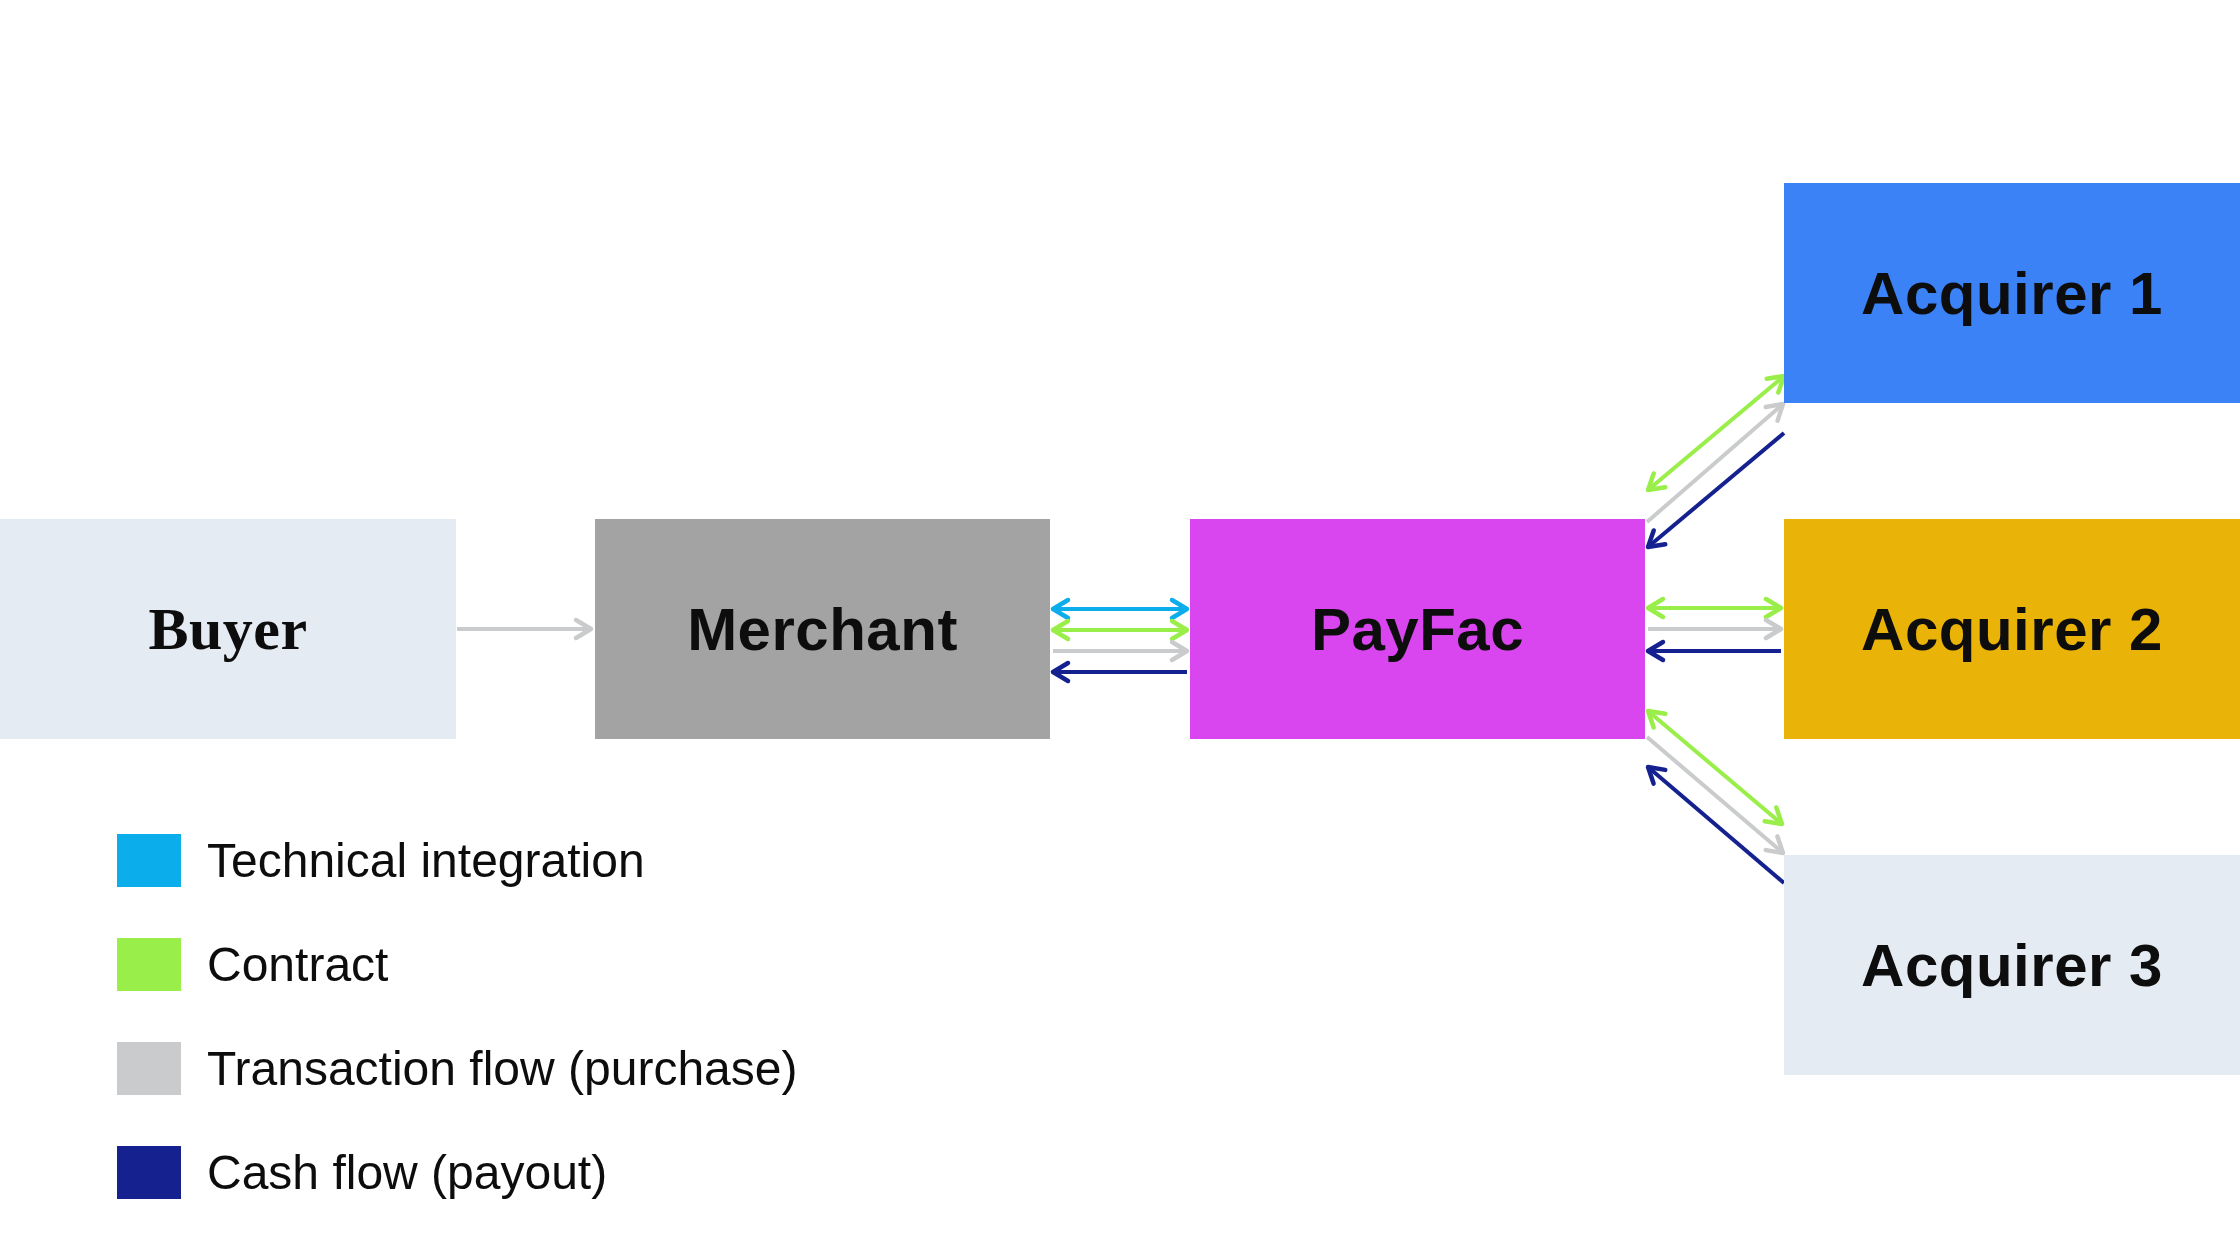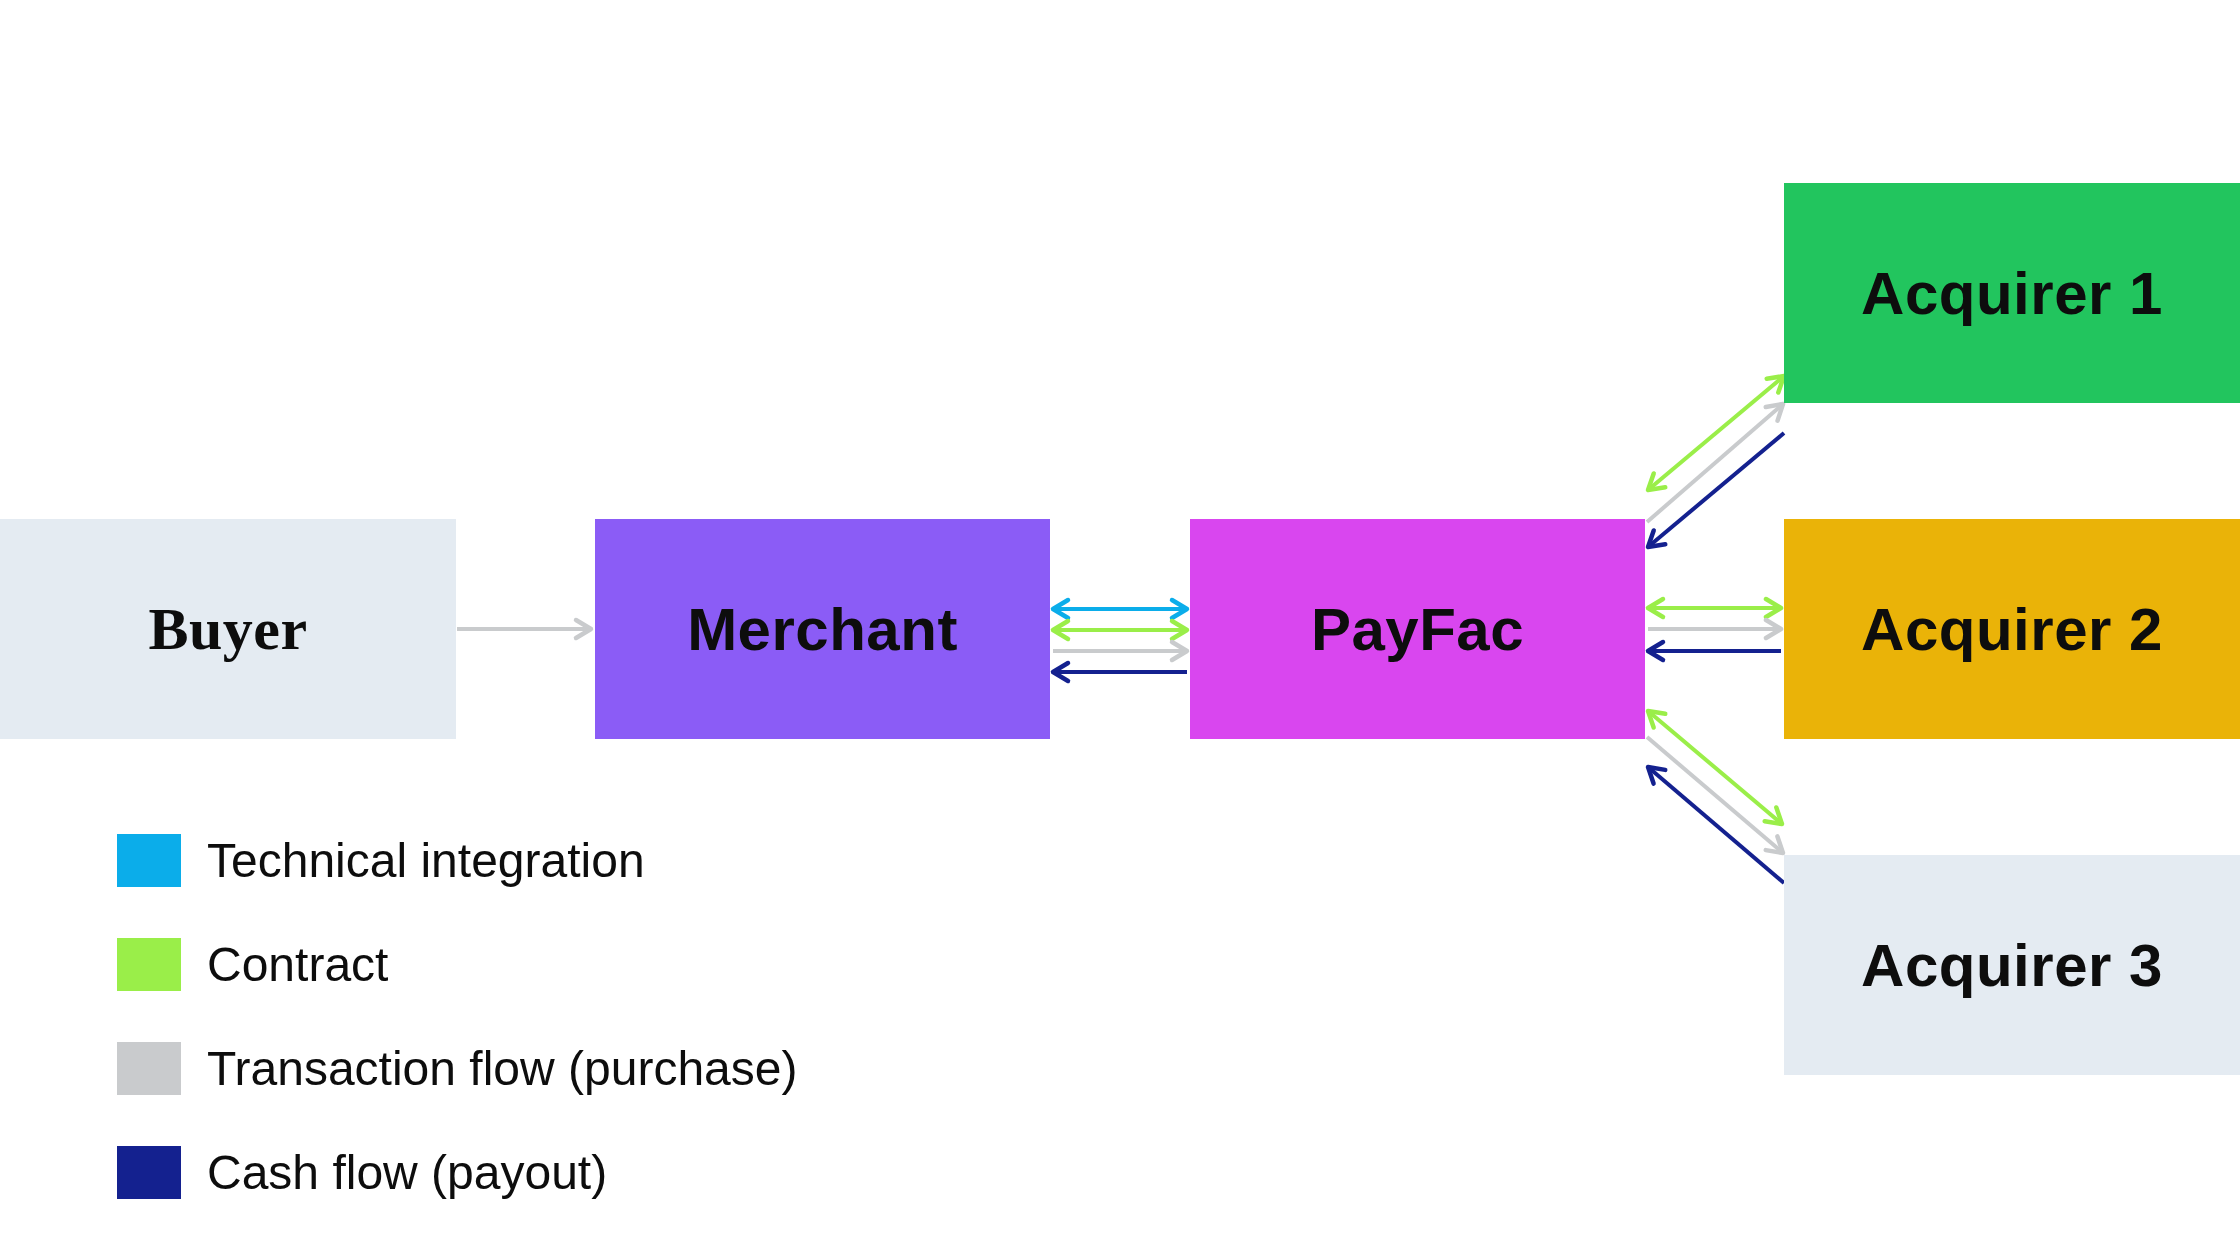--- a/index.html
+++ b/index.html
@@ -90,27 +90,27 @@
       </g>
       <g>
         <line x1="1648" y1="767" x2="1784" y2="883" stroke="#14218F" stroke-width="4"></line>
         <path d="M 1665.253028734131 769.8866935236096 L 1648 767 L 1653.5719898246416 783.581704658873" fill="none" stroke="#14218F" stroke-width="4.5" stroke-linecap="round" stroke-linejoin="round"></path>
       </g>
     </svg>
 
   <div class="node" id="node-buyer" style="background: rgb(228, 235, 242); font-family: Liberation Serif, serif;">
     <span>Buyer</span>
   </div>
-  <div class="node" id="node-merchant" style="background: #8b5cf6;">
+  <div class="node" id="node-merchant" style="background: #a3a3a3;">
     <span>Merchant</span>
   </div>
   <div class="node" id="node-payfac" style="background: #d946ef;">
     <span>PayFac</span>
   </div>
-  <div class="node" id="node-acquirer1" style="background: #22c55e;">
+  <div class="node" id="node-acquirer1" style="background: #3b82f6;">
     <span>Acquirer 1</span>
   </div>
   <div class="node" id="node-acquirer2" style="background: #eab308;">
     <span>Acquirer 2</span>
   </div>
   <div class="node" id="node-acquirer3" style="background: rgb(228, 235, 242);">
     <span>Acquirer 3</span>
   </div>
 
   <div class="legend">

